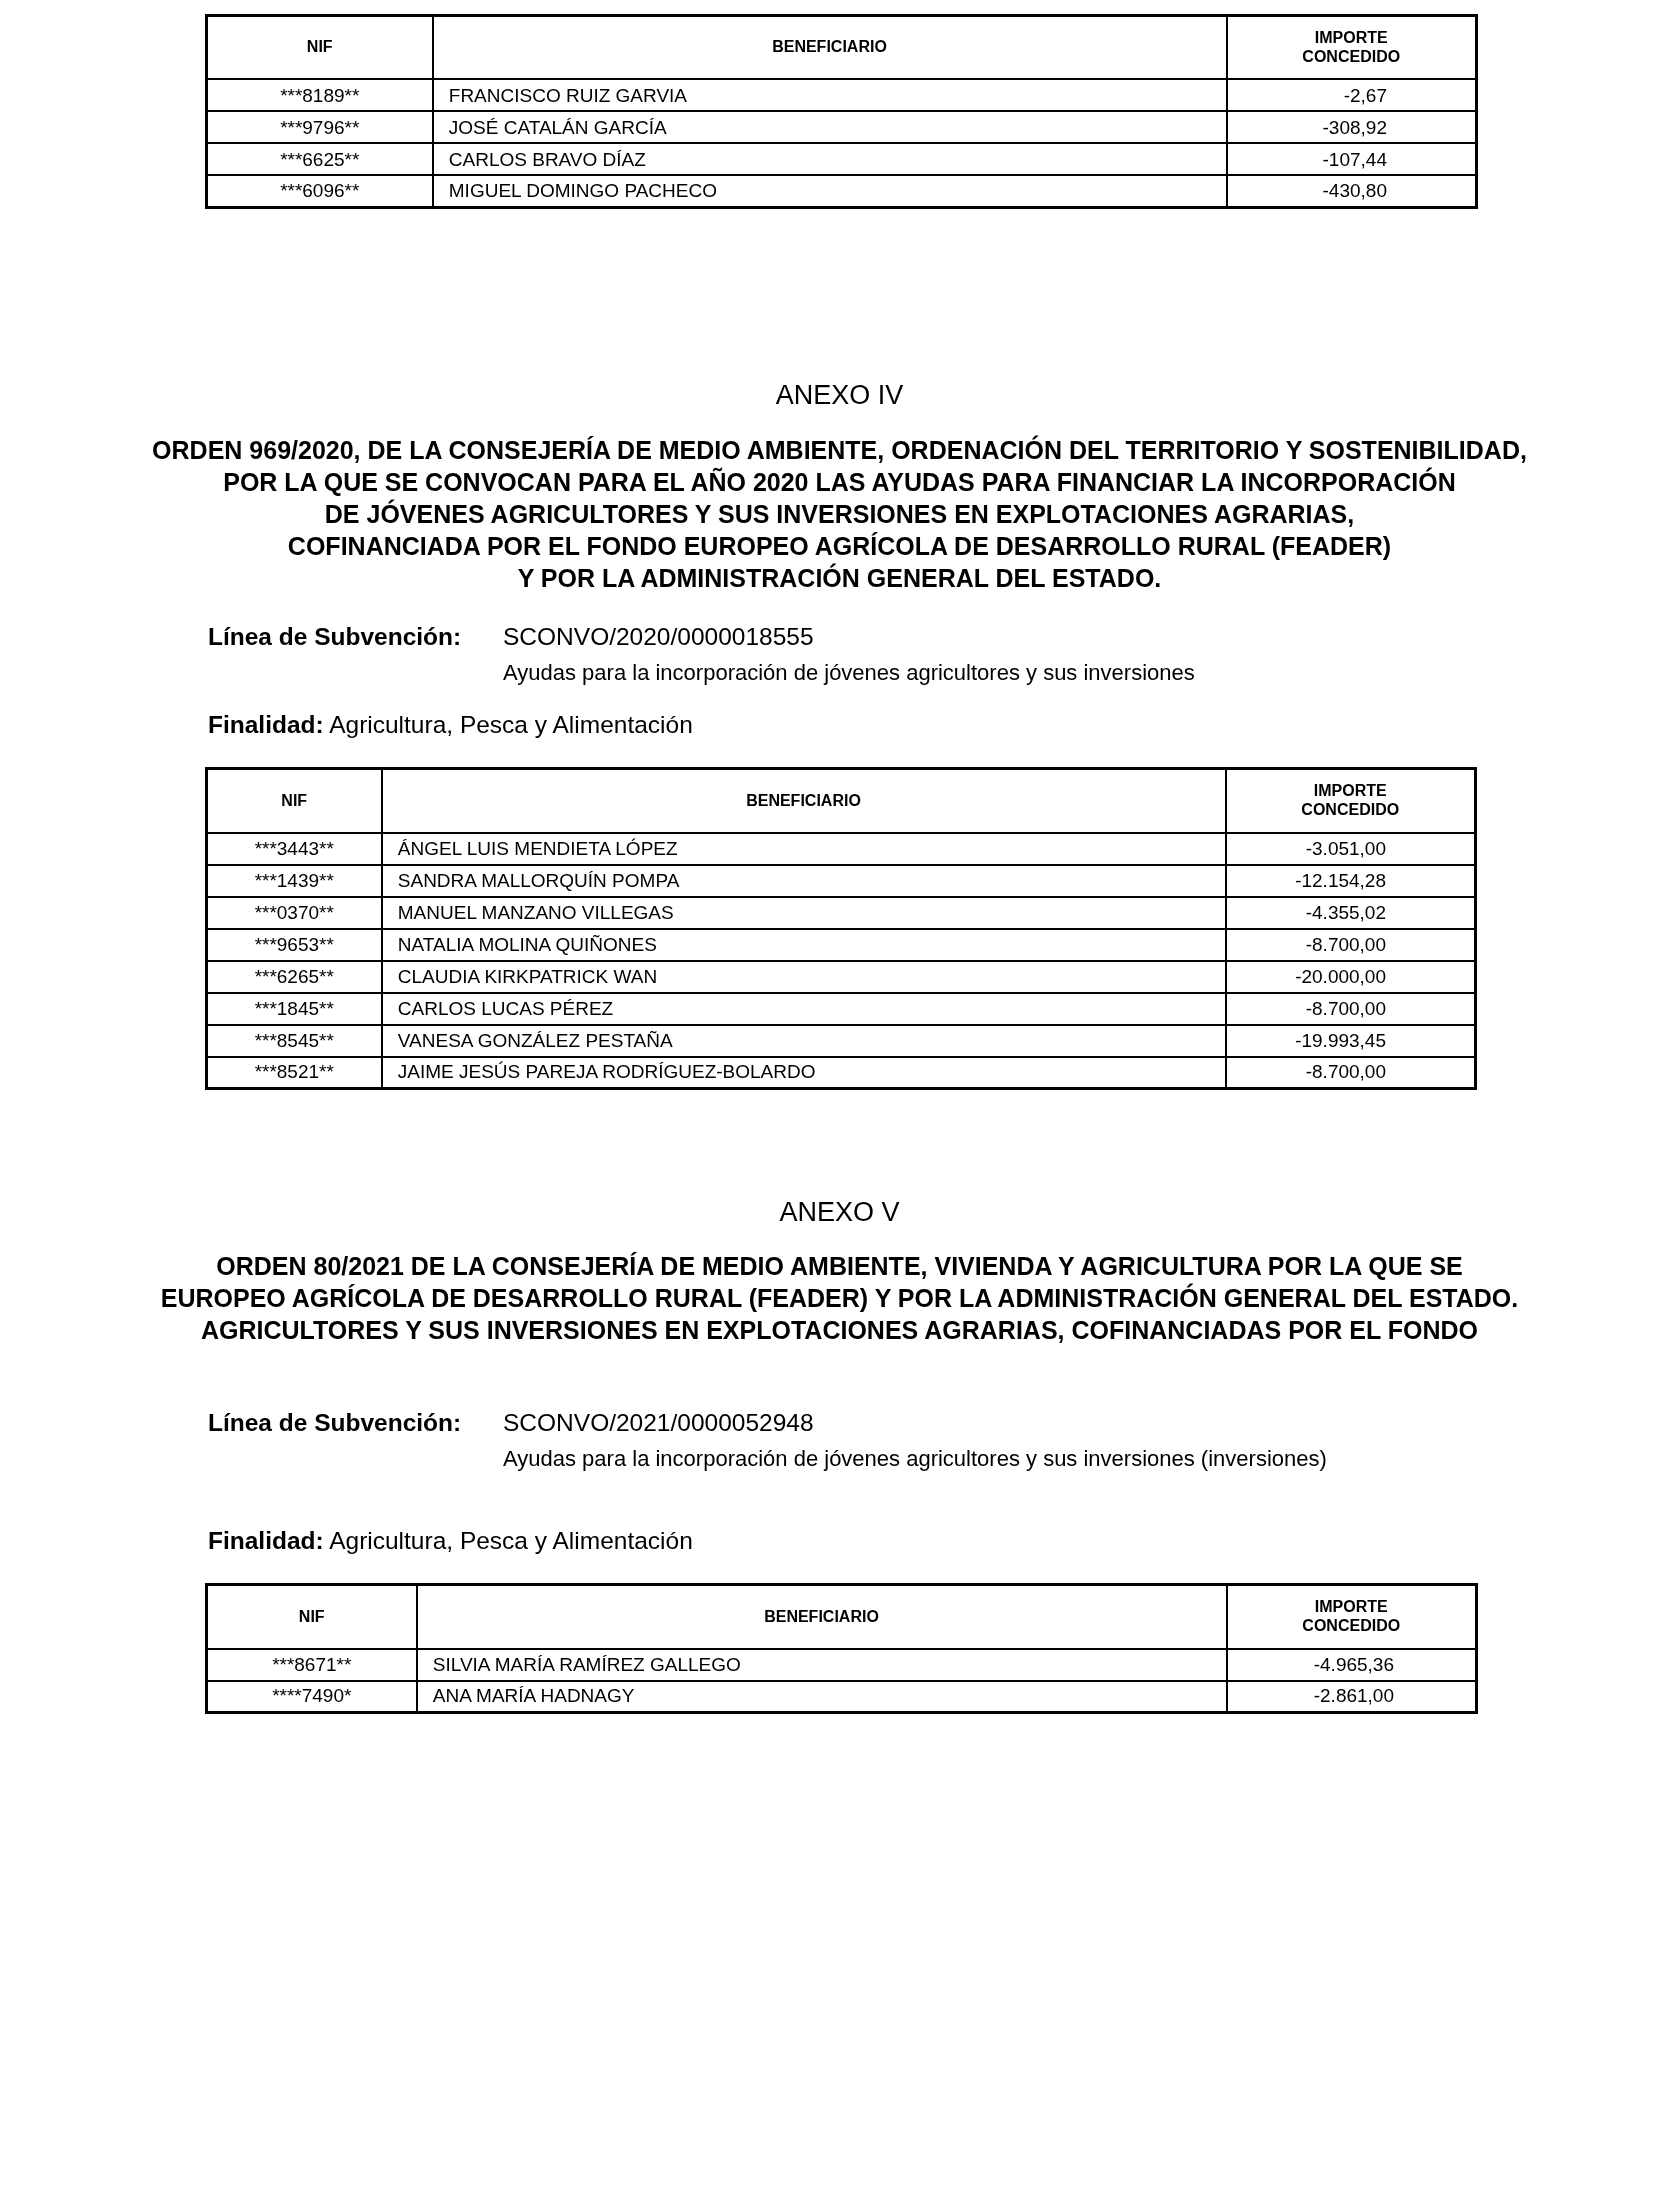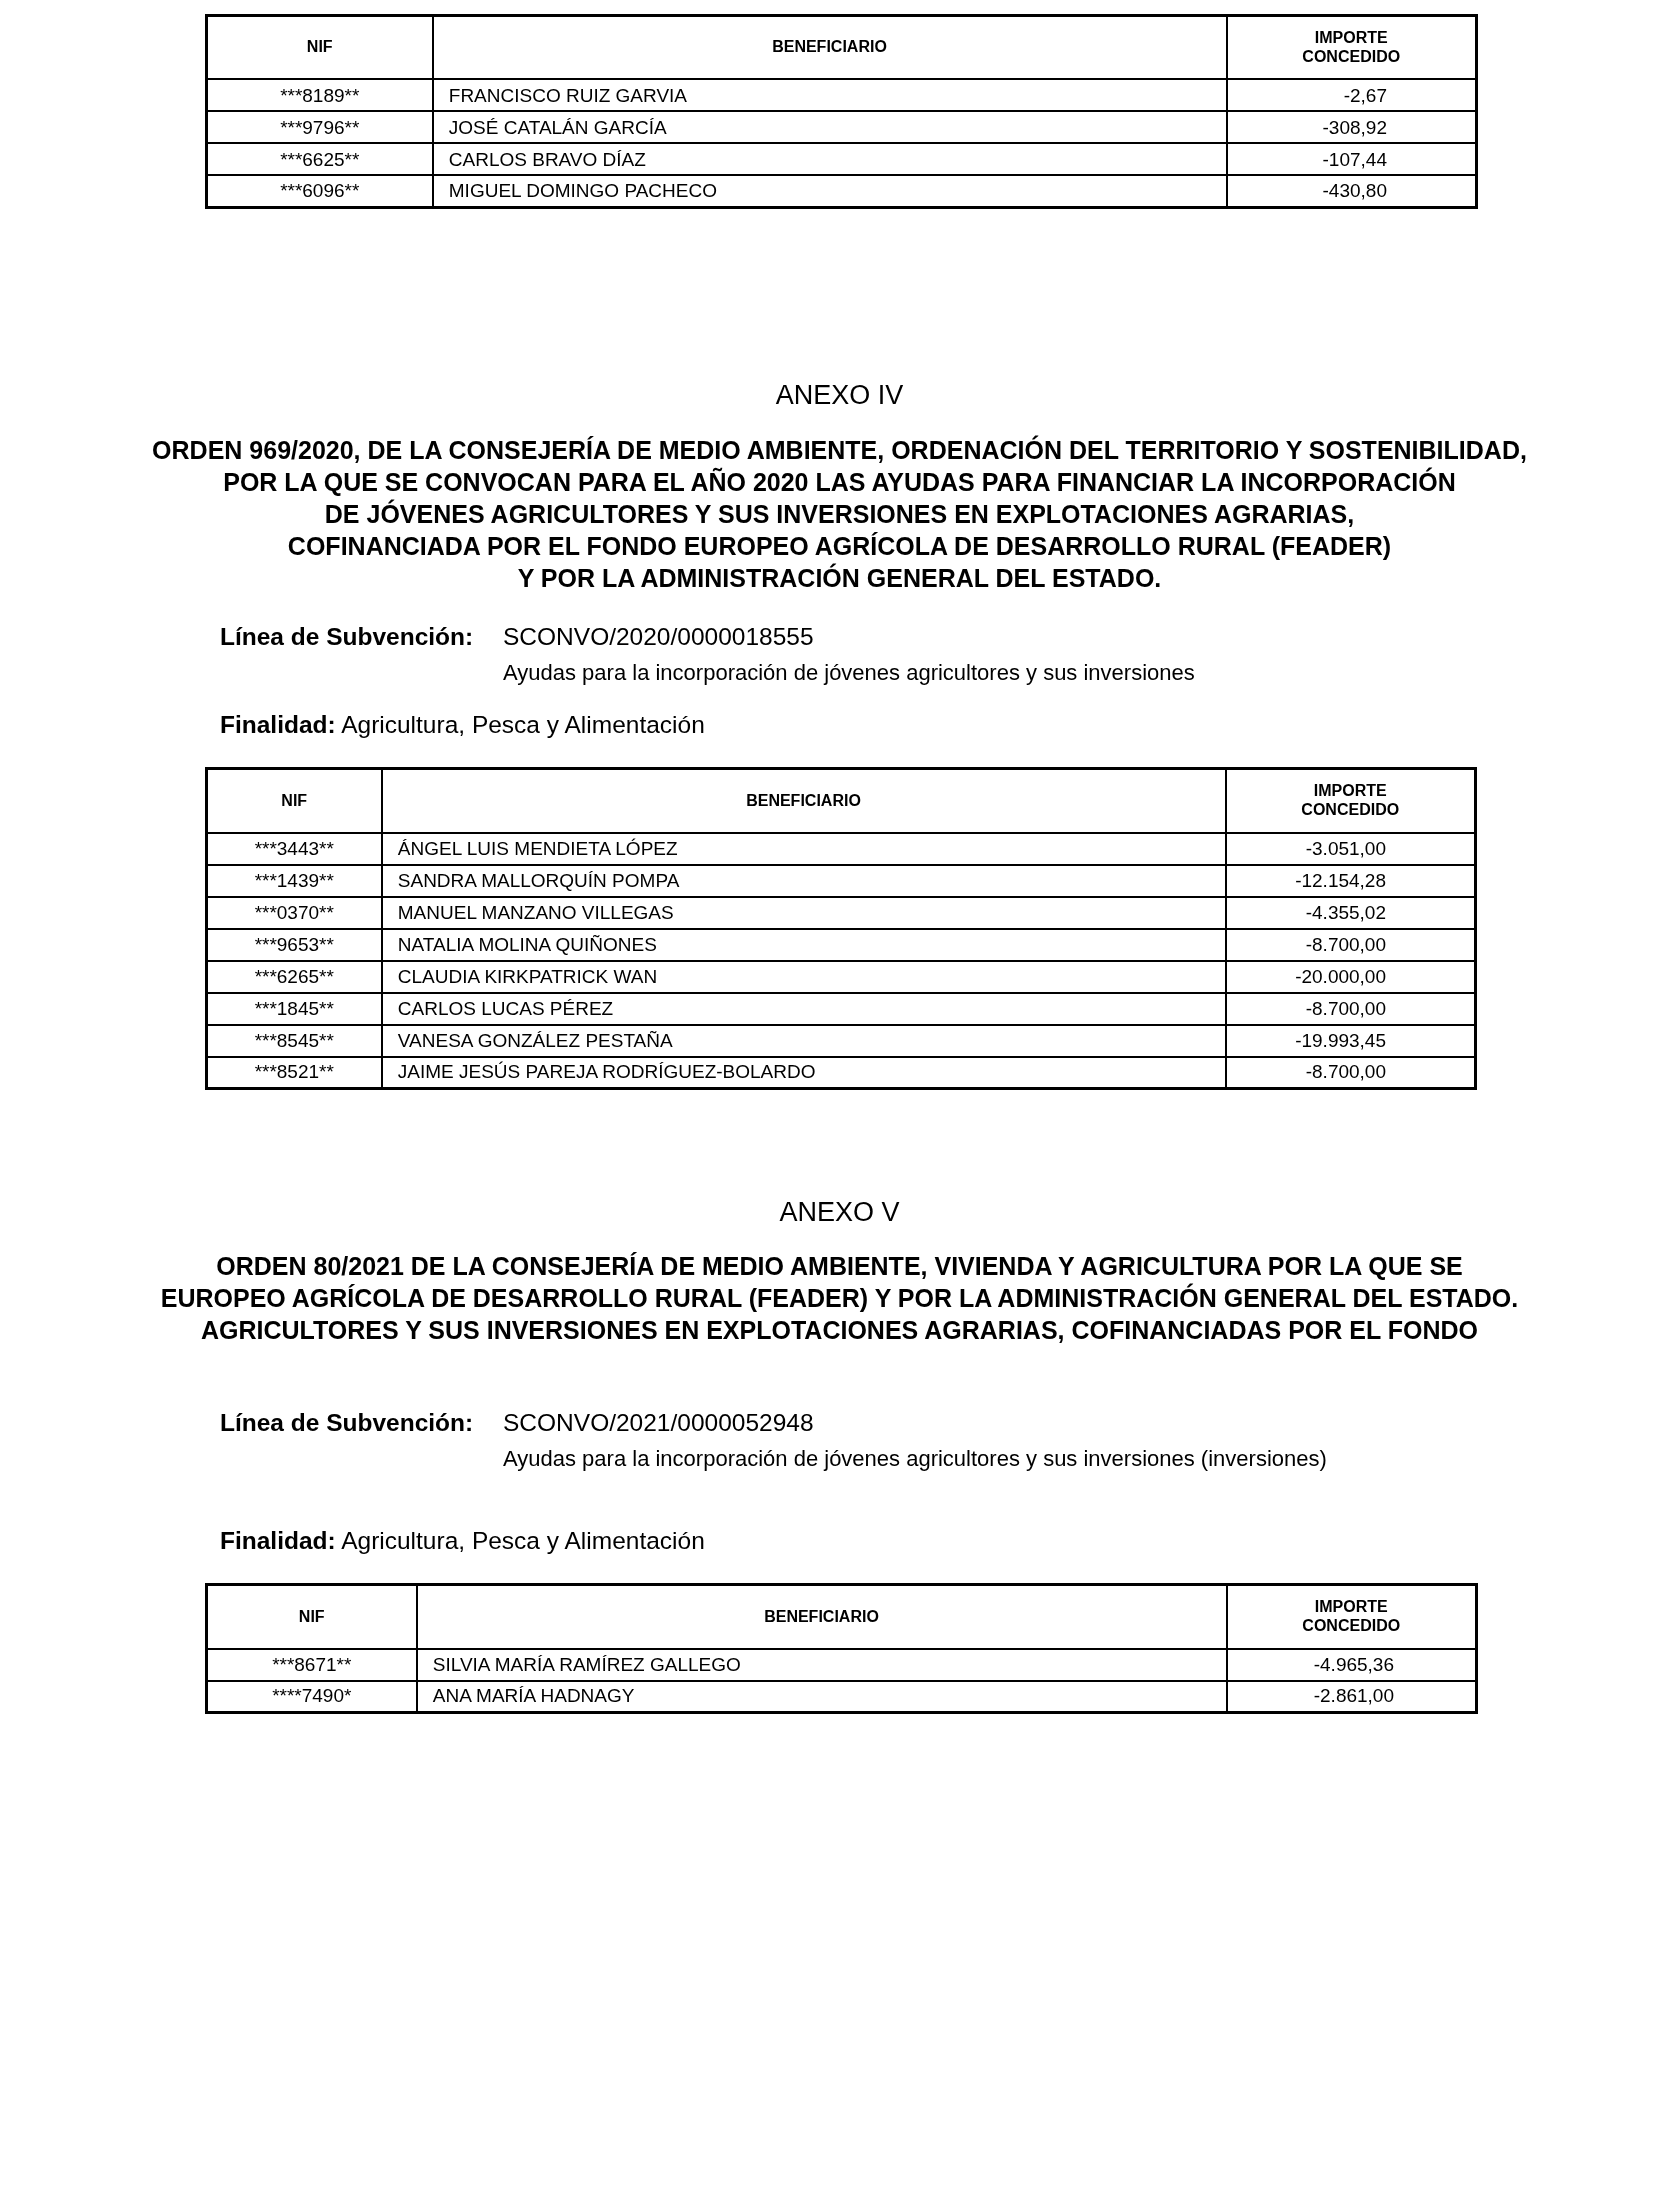--- a/index.html
+++ b/index.html
@@ -57,21 +57,21 @@
       line-height: 32px;
     }
     .order-title span { display: block; white-space: nowrap; }
 
     .meta-row {
       position: absolute;
       font-size: 24.5px;
       line-height: 31px;
       white-space: nowrap;
     }
-    .meta-row b { font-weight: bold; margin-left: 12px; }
+    .meta-row b { font-weight: bold; }
     .meta-value {
       position: absolute;
       left: 503px;
       font-size: 24.5px;
       line-height: 31px;
     }
     .meta-desc {
       position: absolute;
       left: 503px;
       width: 970px;

